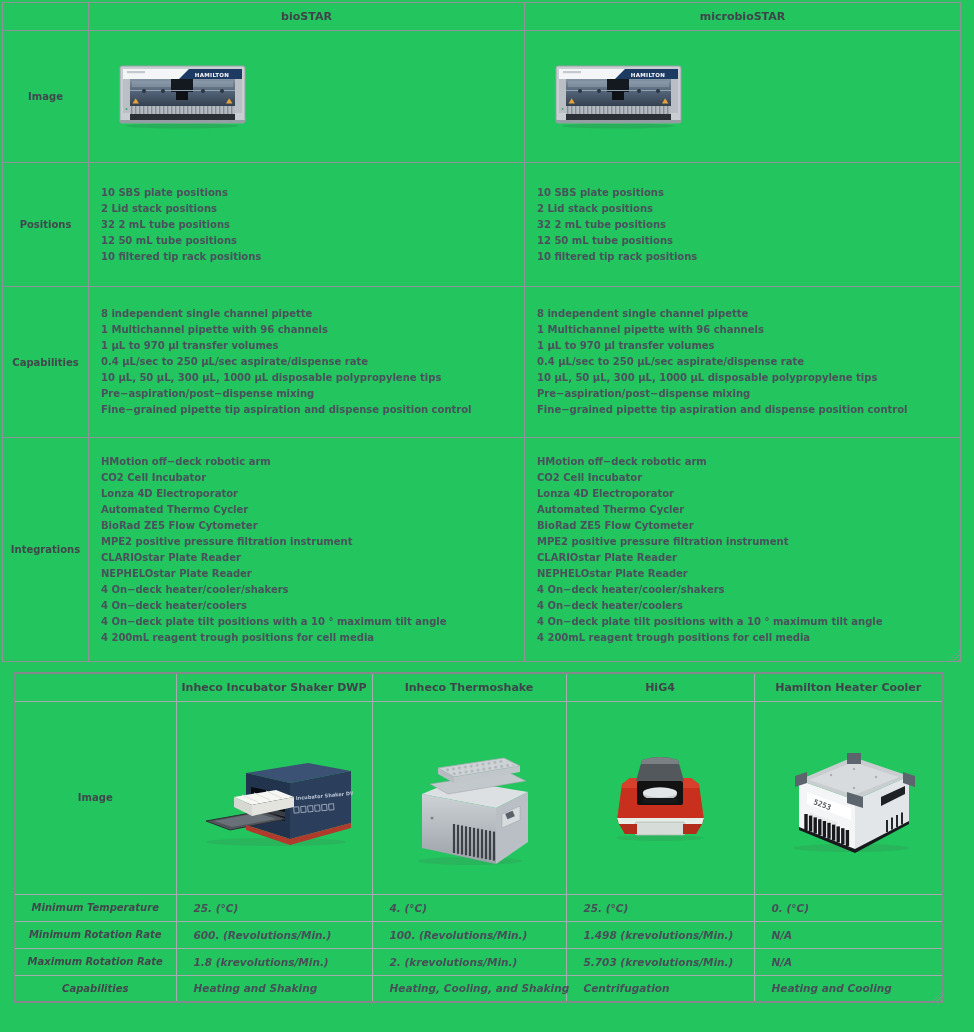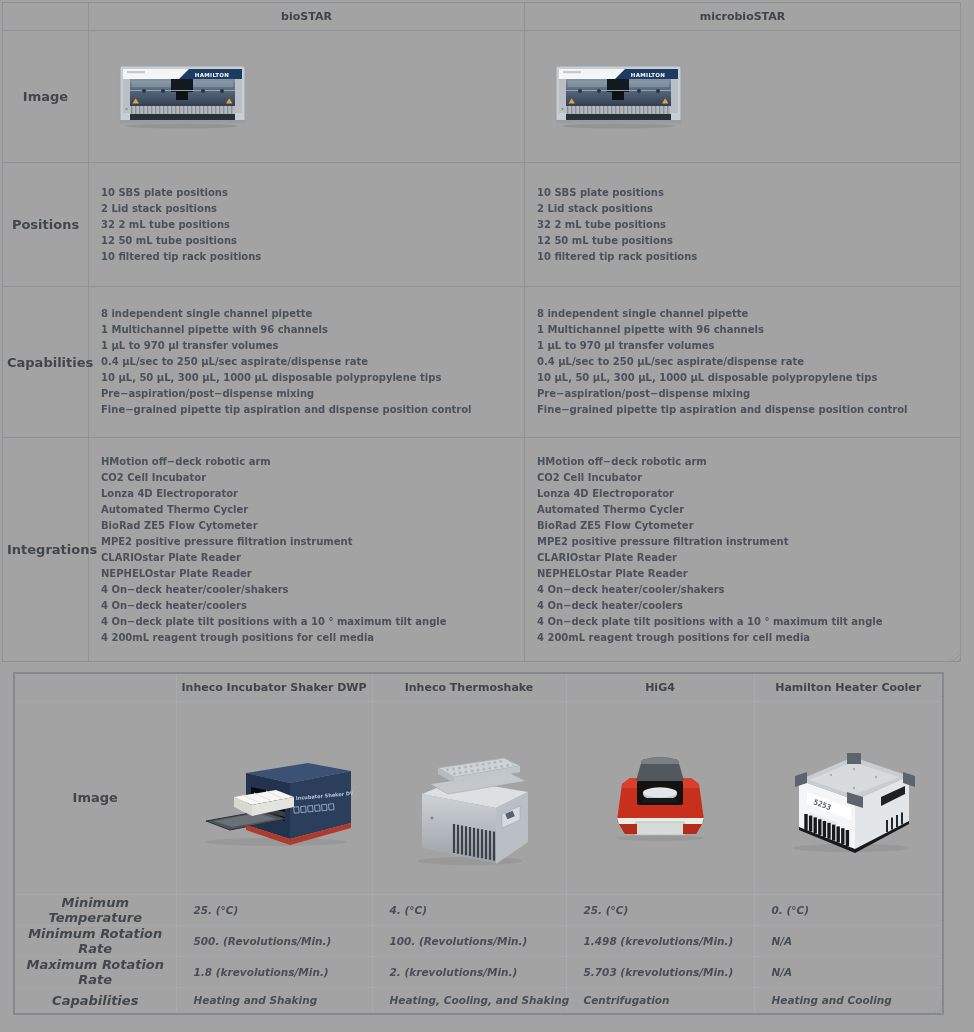--- a/index.html
+++ b/index.html
@@ -1,17 +1,17 @@
 <!DOCTYPE html>
 <html><head>
 <meta charset="utf-8">
 <style>
   html,body { margin:0; padding:0; background:#ffffff; }
   .canvas {
-    position:relative; width:974px; height:1032px; background:#a3a3a3;
+    position:relative; width:974px; height:1032px; background:#22c55e;
     font-family:"DejaVu Sans", sans-serif; font-weight:bold; color:#4a515c;
     overflow:hidden;
   }
   table { border-collapse:collapse; table-layout:fixed; }
   .tbl-wrap { position:relative; width:-moz-fit-content; width:fit-content; }
   .wrap1 { margin:2px 0 0 2px; }
   .wrap2 { margin:10px 0 0 13px; }
 
   
   .t1 { width:959px; border:1px solid #8f9398; }
@@ -26,21 +26,21 @@
   
   .t2 { width:931px; border:2px solid #85898e; }
   .t2 th, .t2 td { border:1px solid #a7abaf; }
   .t2 .c0 { width:162px; } .t2 .c1 { width:196px; } .t2 .c2 { width:194px; }
   .t2 .c3 { width:188px; } .t2 .c4 { width:189px; }
   .t2 .r-header { height:28px;padding-left:41px; }
   .t2 .r-image { height:193px; }
   .t2 .r-data { height:27px;font-style:italic; }
 
   th.col-head { font-size:11px; color:#3f444a; text-align:center; vertical-align:middle; padding:0 4px; }
-  td.row-label { font-size:13px; color:#42474d; text-align:center; vertical-align:middle; padding:0 4px; }
+  td.row-label { font-size:10px; color:#42474d; text-align:center; vertical-align:middle; padding:0 4px; }
   td.list-cell { vertical-align:middle; padding:14px 8px 14px 12px; }
   td.list-cell .line { font-size:10px; line-height:16px; white-space:nowrap; color:#4a515c; }
   td.img-cell-left { vertical-align:middle; padding-left:30px; }
   td.img-cell-center { vertical-align:middle; text-align:center; }
   td.val-cell { font-size:10.5px; vertical-align:middle; text-align:left; padding:0 2px 0 17px; white-space:nowrap; color:#474e58; }
   svg { display:block; }
   td.img-cell-center svg { display:inline-block; vertical-align:middle; }
 
   .resize-handle {
     position:absolute; right:1px; bottom:1px; width:11px; height:11px;
@@ -367,21 +367,21 @@
         <td class="row-label">Minimum Temperature</td>
         <td class="val-cell">25. (°C)</td>
         <td class="val-cell">4. (°C)</td>
         <td class="val-cell">25. (°C)</td>
         <td class="val-cell">0. (°C)</td>
       </tr>
 
 
       <tr class="r-data">
         <td class="row-label">Minimum Rotation Rate</td>
-        <td class="val-cell">500. (Revolutions/Min.)</td>
+        <td class="val-cell">600. (Revolutions/Min.)</td>
         <td class="val-cell">100. (Revolutions/Min.)</td>
         <td class="val-cell">1.498 (krevolutions/Min.)</td>
         <td class="val-cell">N/A</td>
       </tr>
 
       <tr class="r-data">
         <td class="row-label">Maximum Rotation Rate</td>
         <td class="val-cell">1.8 (krevolutions/Min.)</td>
         <td class="val-cell">2. (krevolutions/Min.)</td>
         <td class="val-cell">5.703 (krevolutions/Min.)</td>

